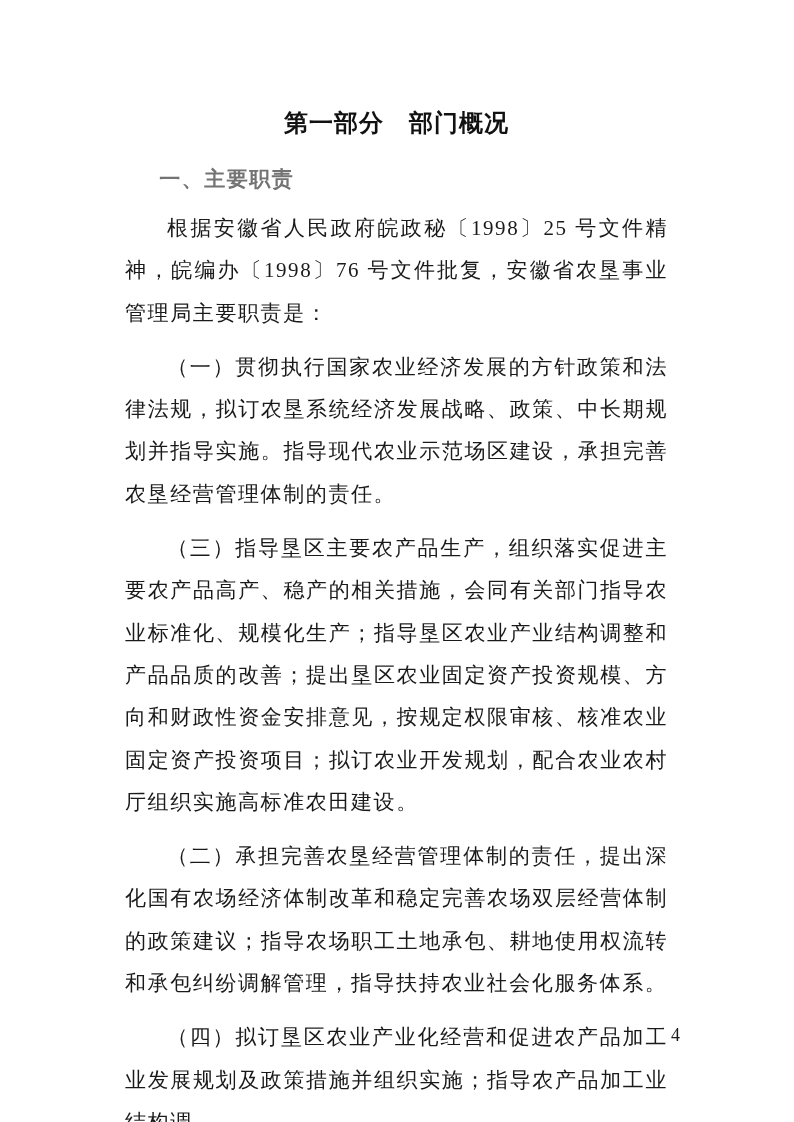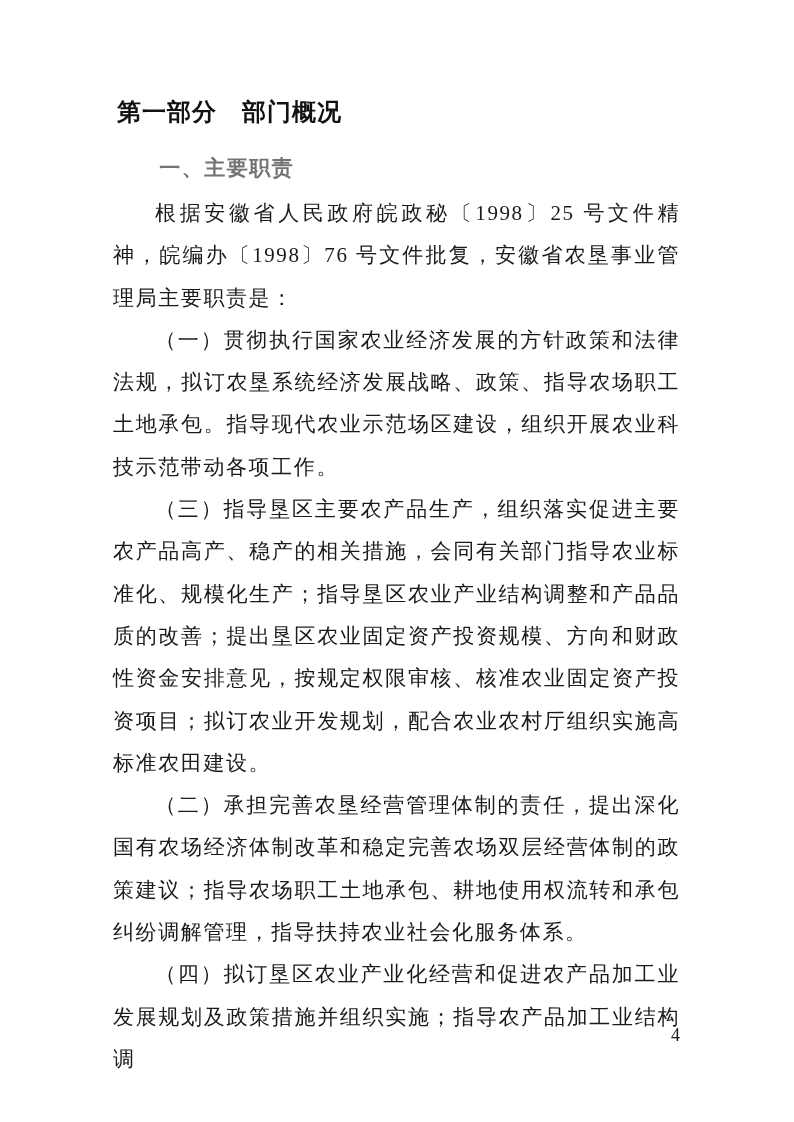--- a/index.html
+++ b/index.html
@@ -13,41 +13,41 @@
     height: 1122px;
     background: #ffffff;
     overflow: hidden;
     box-sizing: border-box;
     color: #141414;
   }
   .content {
     padding: 90px 114px 0 113px;
   }
   .doc-title {
-    margin: 4px;
+    margin: 15px;
     font-family: "Liberation Sans", "DejaVu Sans", sans-serif;
     font-weight: 700;
     font-size: 24px;
     line-height: 36px;
-    text-align: left;
+    text-align: center;
     letter-spacing: 1px;
     color: #111111;
   }
   .section-heading {
     margin: 22px 0 8px 0;
     font-family: "Liberation Sans", "DejaVu Sans", sans-serif;
     font-weight: 700;
     font-size: 21px;
     line-height: 32px;
     letter-spacing: 1.5px;
     text-indent: 2.2em;
     color: #737373;
   }
   .body-para {
-    margin: 0;
+    margin: 12px;
     font-family: "Liberation Serif", "DejaVu Serif", serif;
     font-size: 21px;
     line-height: 42.3px;
     letter-spacing: 1.6px;
     text-align: justify;
     text-indent: 2em;
     color: #1a1a1a;
   }
   .page-number {
     position: absolute;
@@ -60,19 +60,19 @@
   }
 </style>
 </head>
 <body>
 
 <div class="page">
   <div class="content">
     <h1 class="doc-title">第一部分　部门概况</h1>
     <h2 class="section-heading">一、主要职责</h2>
     <p class="body-para">根据安徽省人民政府皖政秘〔1998〕25 号文件精神，皖编办〔1998〕76 号文件批复，安徽省农垦事业管理局主要职责是：</p>
-    <p class="body-para">（一）贯彻执行国家农业经济发展的方针政策和法律法规，拟订农垦系统经济发展战略、政策、指导农场职工土地承包。指导现代农业示范场区建设，组织开展农业科技示范带动各项工作。</p>
+    <p class="body-para">（一）贯彻执行国家农业经济发展的方针政策和法律法规，拟订农垦系统经济发展战略、政策、中长期规划并指导实施。指导现代农业示范场区建设，承担完善农垦经营管理体制的责任。</p>
     <p class="body-para">（三）指导垦区主要农产品生产，组织落实促进主要农产品高产、稳产的相关措施，会同有关部门指导农业标准化、规模化生产；指导垦区农业产业结构调整和产品品质的改善；提出垦区农业固定资产投资规模、方向和财政性资金安排意见，按规定权限审核、核准农业固定资产投资项目；拟订农业开发规划，配合农业农村厅组织实施高标准农田建设。</p>
     <p class="body-para">（二）承担完善农垦经营管理体制的责任，提出深化国有农场经济体制改革和稳定完善农场双层经营体制的政策建议；指导农场职工土地承包、耕地使用权流转和承包纠纷调解管理，指导扶持农业社会化服务体系。</p>
     <p class="body-para">（四）拟订垦区农业产业化经营和促进农产品加工业发展规划及政策措施并组织实施；指导农产品加工业结构调</p>
   </div>
   <div class="page-number">4</div>
 </div>
 
 </body></html>

